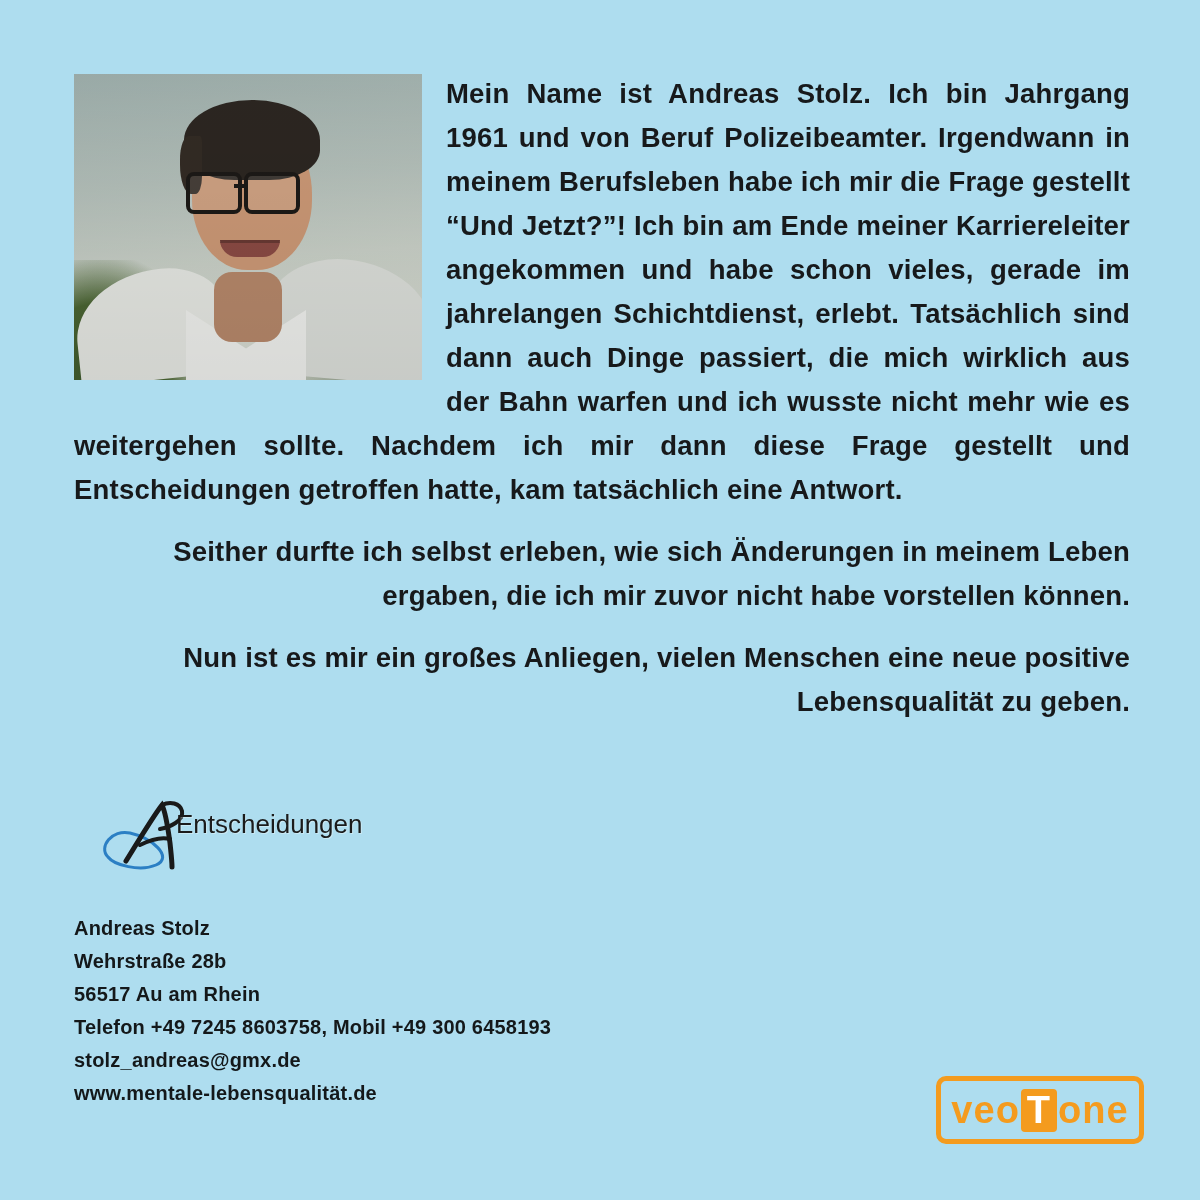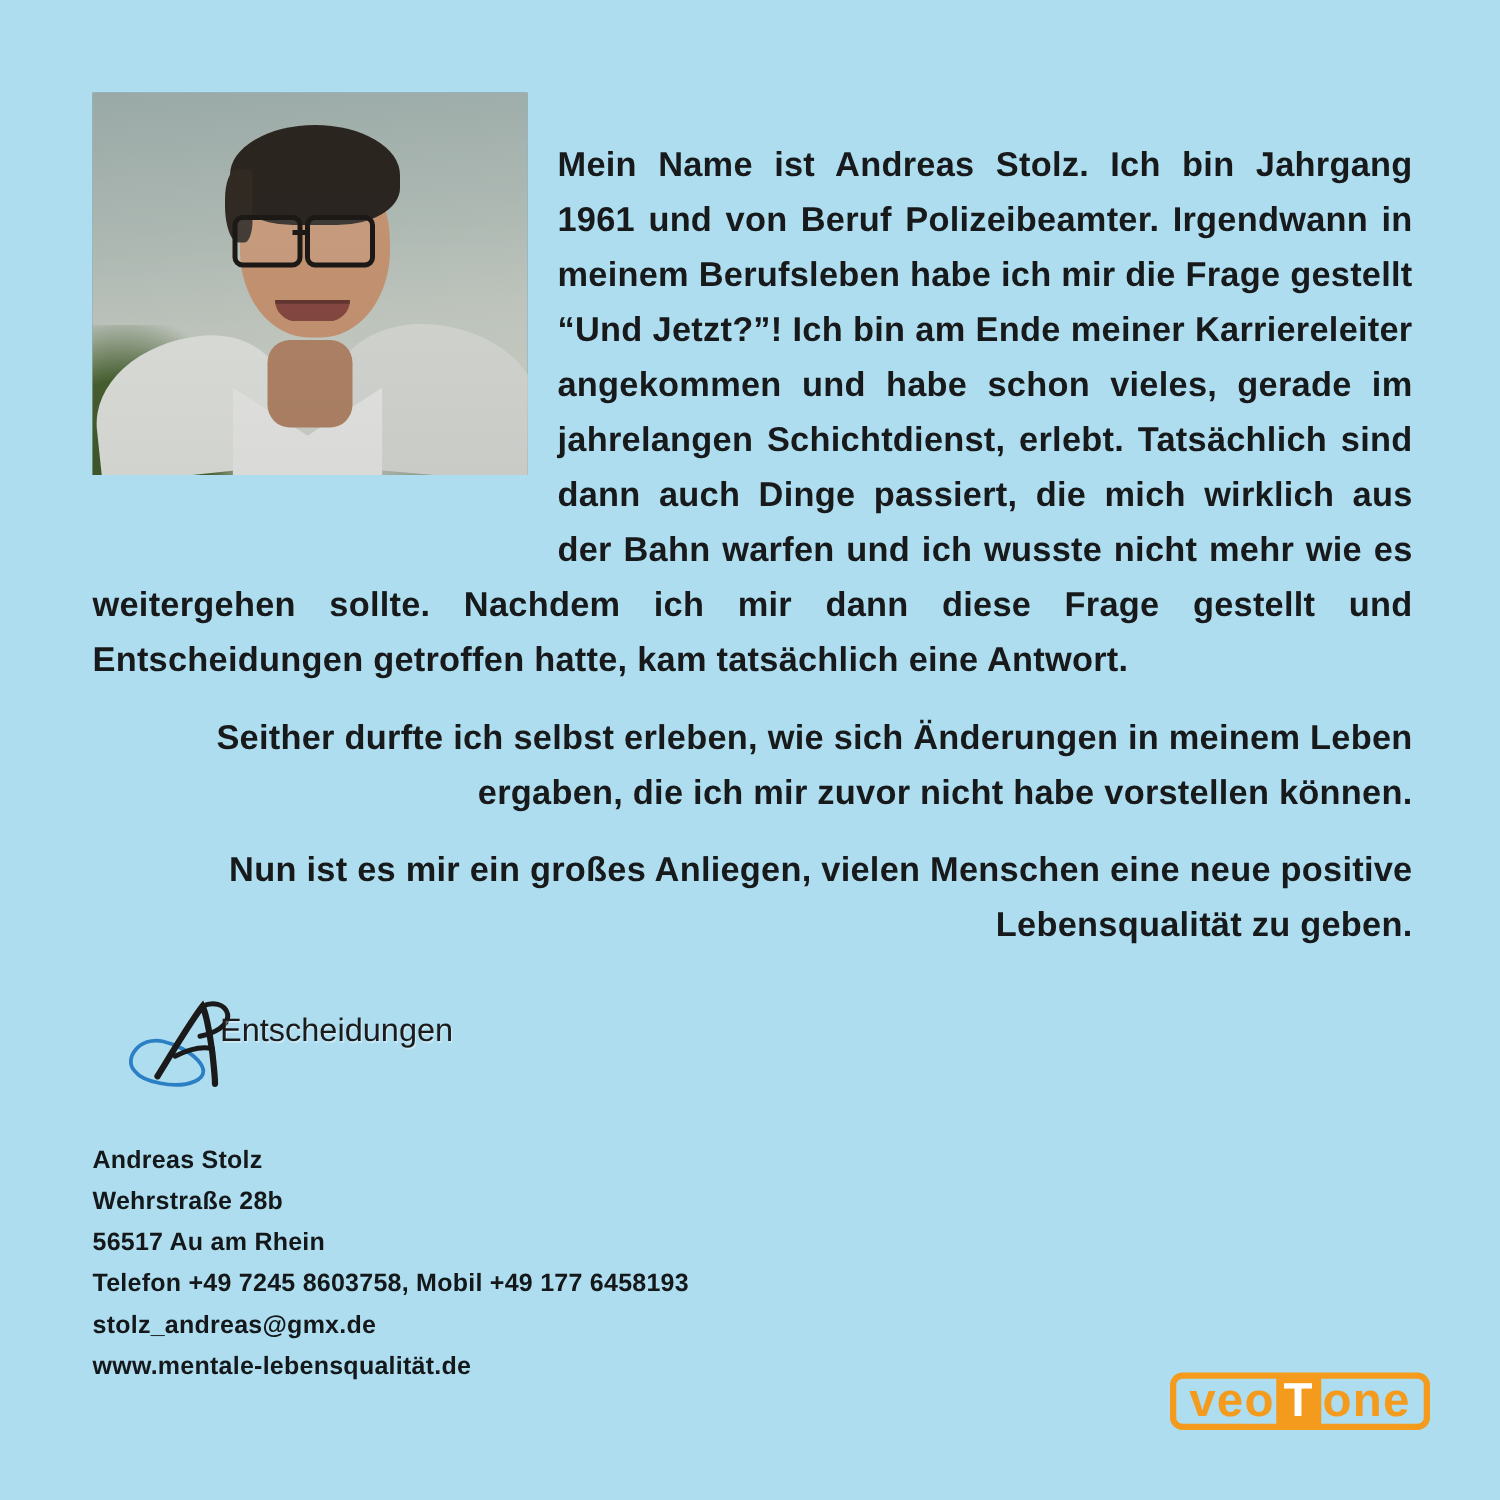--- a/index.html
+++ b/index.html
@@ -156,21 +156,20 @@
   .text-block {
     position: absolute;
     left: 74px;
     top: 72px;
     width: 1056px;
     color: #17191b;
     font-size: 27.5px;
     line-height: 44px;
     font-weight: 700;
     letter-spacing: 0.2px;
-    margin-top: 38px;
   }
   .para {
     margin: 0 0 18px 0;
     text-align: right;
   }
   .para.intro {
     text-align: justify;
   }
   .float-space {
     float: left;
@@ -211,21 +210,21 @@
     letter-spacing: 0.2px;
   }
   .contact div { white-space: nowrap; }
 
   
   .veotone {
     position: absolute;
     right: 56px;
     bottom: 56px;
     width: 208px;
-    height: 46px;
+    height: 68px;
     border: 5px solid #f49b1e;
     border-radius: 10px;
     background: #aeddef;
     display: flex;
     align-items: center;
     justify-content: center;
     box-sizing: border-box;
   }
   .veotone .vt {
     font-size: 38px;
@@ -281,21 +280,21 @@
       <path d="M44 50 C56 44, 66 42, 74 44" fill="none" stroke="#1a1a1a" stroke-width="4" stroke-linecap="round"></path>
       <path d="M66 10 C74 6, 84 8, 86 16 C88 26, 74 32, 64 34" fill="none" stroke="#1a1a1a" stroke-width="4" stroke-linecap="round"></path>
     </svg>
     <div class="logo-word">Entscheidungen</div>
   </div>
 
   <div class="contact">
     <div>Andreas Stolz</div>
     <div>Wehrstraße 28b</div>
     <div>56517 Au am Rhein</div>
-    <div>Telefon +49 7245 8603758, Mobil +49 177 6458193</div>
+    <div>Telefon +49 7245 8603758, Mobil +49 300 6458193</div>
     <div>stolz_andreas@gmx.de</div>
     <div>www.mentale-lebensqualität.de</div>
   </div>
 
   <div class="veotone">
     <span class="vt">
       <span>veo</span>
         <span class="hl">T</span>
         <span>one</span>
     </span>

